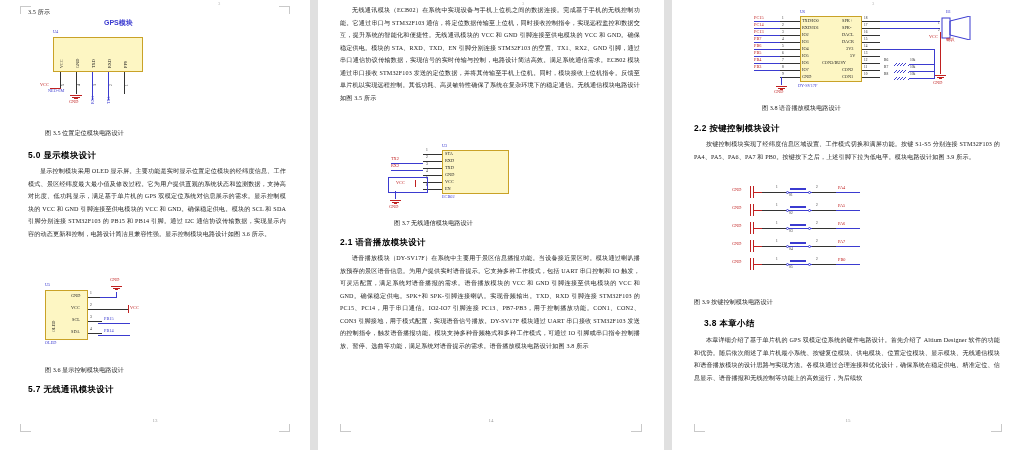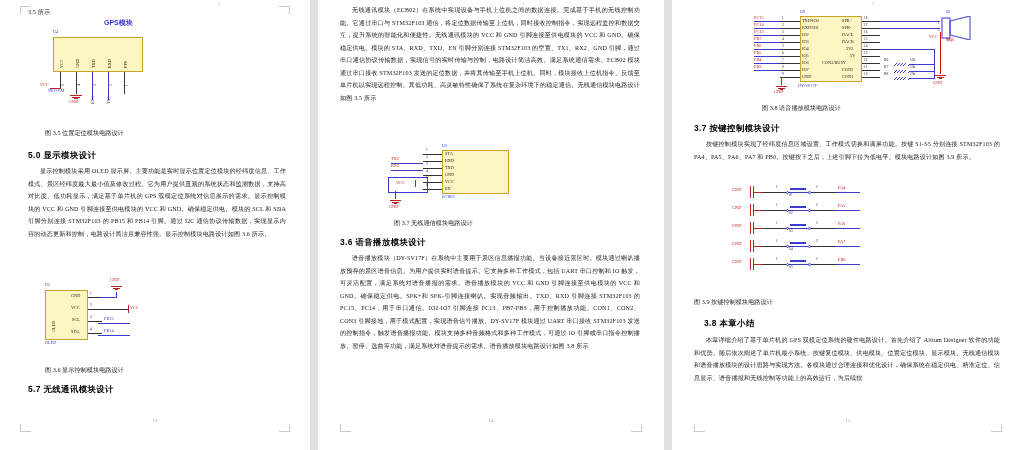--- a/index.html
+++ b/index.html
@@ -327,21 +327,21 @@
       <div class="gndsym" style="left:17px; top:55px; width:11px;">
         <i style="width:11px;"></i>
           <i style="width:7px;"></i>
           <i style="width:3px;"></i>
       </div>
       <div class="lbl red" style="left:16px; top:61px;">GND</div>
     </div>
 
     <p class="fig-cap" style="position:absolute; left:76px; top:219px;">图 3.7 无线通信模块电路设计</p>
 
-    <h3 class="sec" style="position:absolute; left:22px; top:237px;">3.6 语音播放模块设计</h3>
+    <h3 class="sec" style="position:absolute; left:22px; top:237px;">2.1 语音播放模块设计</h3>
 
     <div class="page-inner" style="left:22px; top:252px; width:300px;">
       <p class="body indent">语音播放模块（DY-SV17F）在系统中主要用于景区信息播报功能。当设备接近景区时。模块通过喇叭播放预存的景区语音信息。为用户提供实时语音提示。它支持多种工作模式，包括 UART 串口控制和 IO 触发，可灵活配置，满足系统对语音播报的需求。语音播放模块的 VCC 和 GND 引脚连接至供电模块的 VCC 和 GND。确保稳定供电。SPK+和 SPK-引脚连接喇叭。实现音频输出。TXD、RXD 引脚连接 STM32F103 的 PC15、PC14，用于串口通信。IO2-IO7 引脚连接 PC13、PB7-PB3，用于控制播放功能。CON1、CON2、CON3 引脚接地，用于模式配置，实现语音信号播放。DY-SV17F 模块通过 UART 串口接收 STM32F103 发送的控制指令，触发语音播报功能。模块支持多种音频格式和多种工作模式，可通过 IO 引脚或串口指令控制播放、暂停、选曲等功能，满足系统对语音提示的需求。语音播放模块电路设计如图 3.8 所示</p>
     </div>
 
     <div class="crop-mark bl" style="left:22px; bottom:18px;"></div>
     <div class="crop-mark br" style="right:22px; bottom:18px;"></div>
     <div class="pgnum" style="top:418px; left:0;">14</div>
   </div>
 
@@ -476,21 +476,21 @@
           <path d="M10 5 L30 0 L30 24 L10 19 Z" fill="none" stroke="#3b3bd0" stroke-width="1"></path>
         </svg>
       </div>
       <div class="lbl dark" style="left:244px; top:14px; font-size:3.4px;">1</div>
       <div class="lbl dark" style="left:244px; top:21px; font-size:3.4px;">2</div>
       <div class="lbl red" style="left:252px; top:30px;">喇叭</div>
     </div>
 
     <p class="fig-cap" style="position:absolute; left:90px; top:104px;">图 3.8 语音播放模块电路设计</p>
 
-    <h3 class="sec" style="position:absolute; left:22px; top:123px;">3.7 按键控制模块设计</h3>
+    <h3 class="sec" style="position:absolute; left:22px; top:123px;">2.2 按键控制模块设计</h3>
 
     <div class="page-inner" style="left:22px; top:138px; width:306px;">
       <p class="body indent">按键控制模块实现了经纬度信息区域设置、工作模式切换和满屏功能。按键 S1-S5 分别连接 STM32F103 的 PA4、PA5、PA6、PA7 和 PB0。按键按下之后，上述引脚下拉为低电平。模块电路设计如图 3.9 所示。</p>
     </div>
 
     <div class="sch" style="left:60px; top:186px; width:200px; height:108px;">
 
       <div class="btnsym" style="left:0; top:0; width:190px; height:18px;">
         <div class="lbl red" style="left:0px; top:2px;">GND</div>
         <div class="cap-sym" style="left:18px; top:0px; height:12px;">

